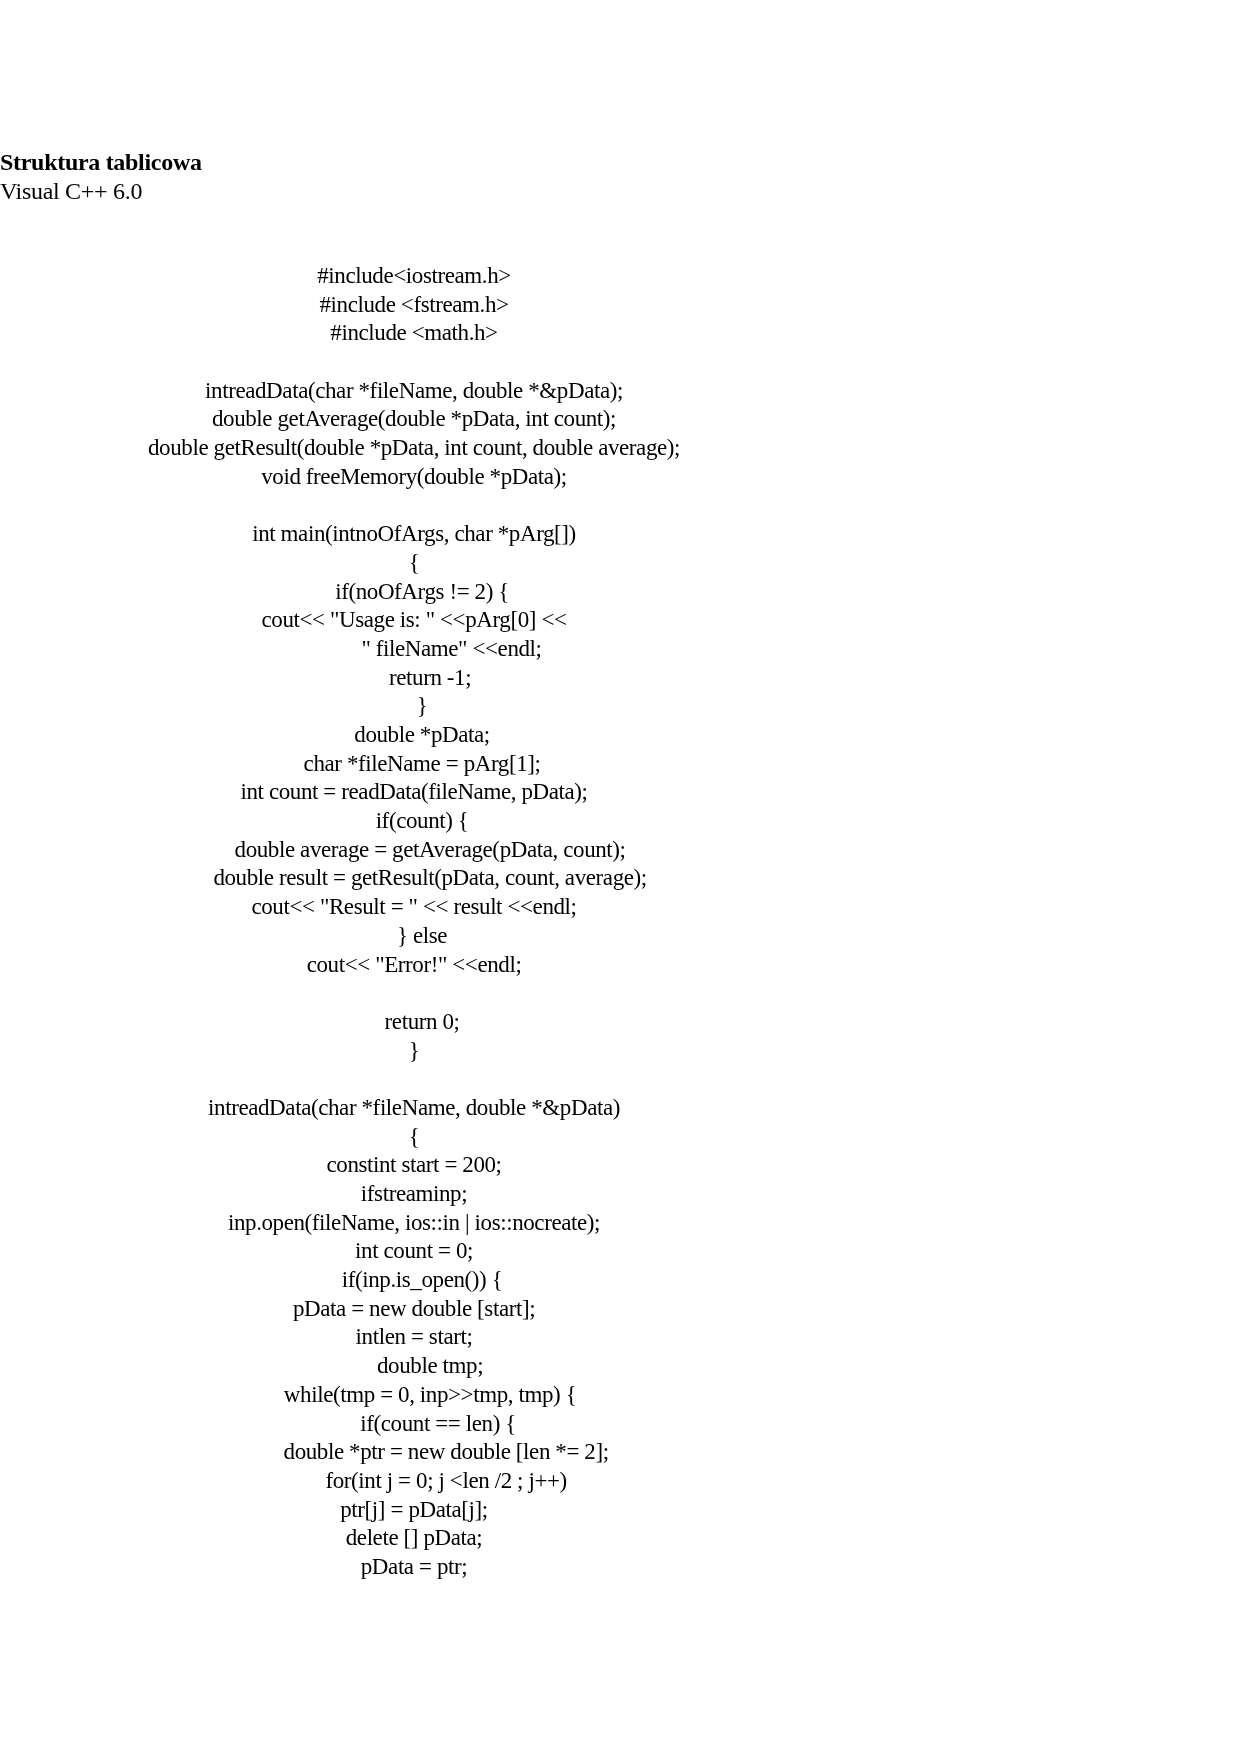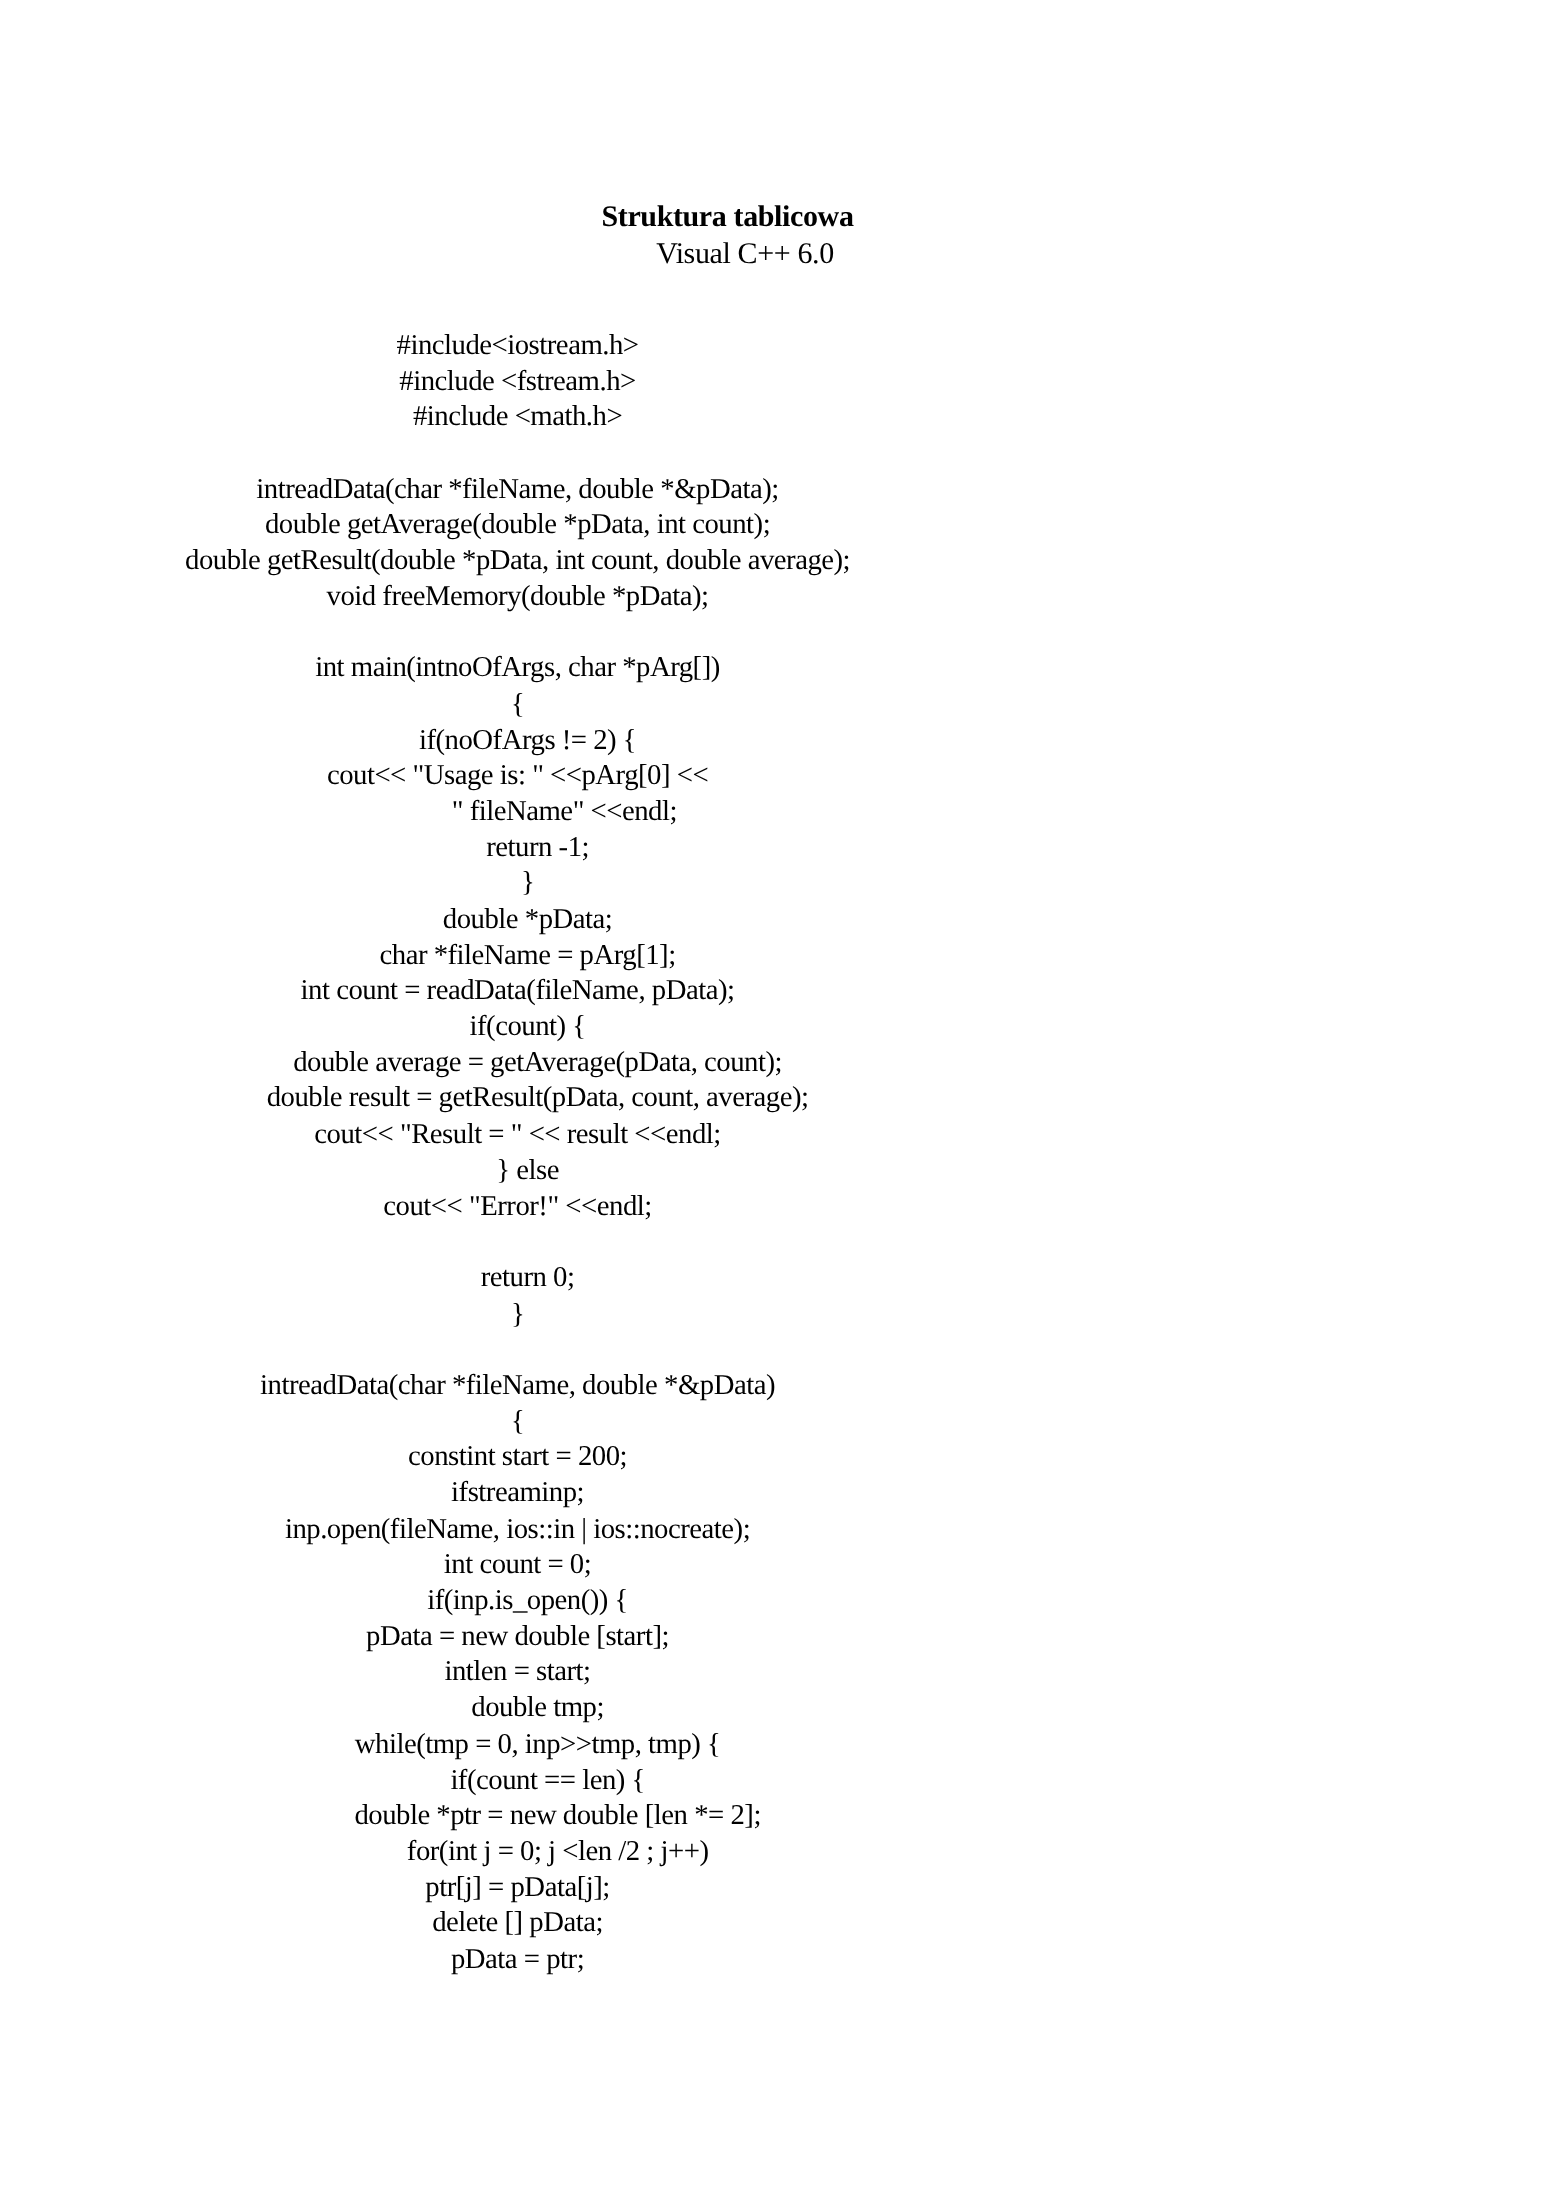--- a/index.html
+++ b/index.html
@@ -2,28 +2,28 @@
 <html><head>
   <meta charset="utf-8">
   <style>
     html, body { margin: 0; padding: 0; background: #ffffff; }
     body {
       width: 1240px; height: 1754px; position: relative; overflow: hidden;
       font-family: "Liberation Serif", "DejaVu Serif", serif;
       color: #000000;
     }
     .header {
-      position: absolute; left: 0; top: 160px; width: 1164px;
-      text-align: center;
+      position: absolute; left: 0; top: 148px; width: 1164px;
+      text-align: left;
     }
     .title {
       font-weight: bold; font-size: 24px; line-height: 29px;
       letter-spacing: -0.3px;
     }
-    .subtitle { font-size: 24px; line-height: 29px; letter-spacing: -0.3px; margin-left: 28px; }
+    .subtitle { font-size: 24px; line-height: 29px; letter-spacing: -0.3px; }
     .code {
       position: absolute; left: 148px; top: 262px;
       font-size: 23px; line-height: 28.7px; letter-spacing: -0.4px;
       white-space: pre;
     }
     .line { display: block; height: 28.7px; text-align: center; }
   </style>
 </head>
 <body>
 

